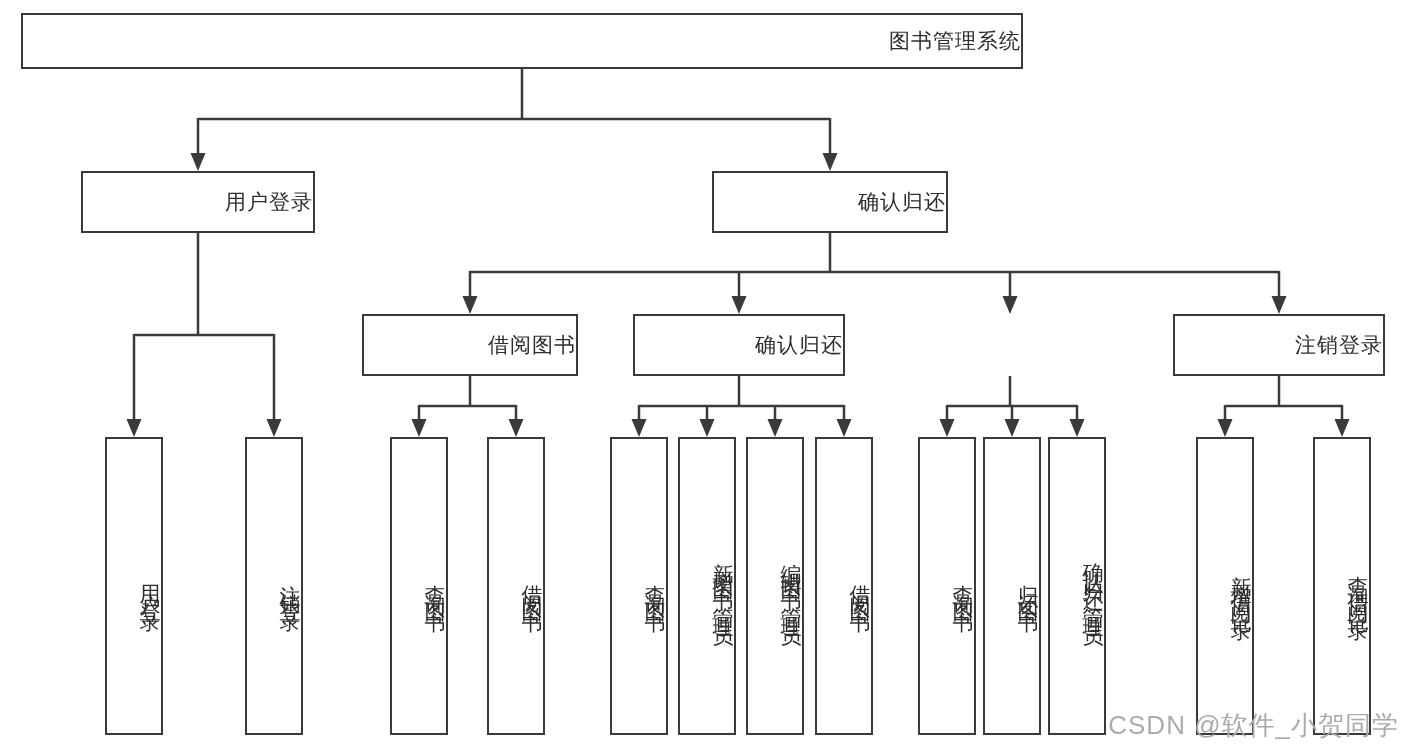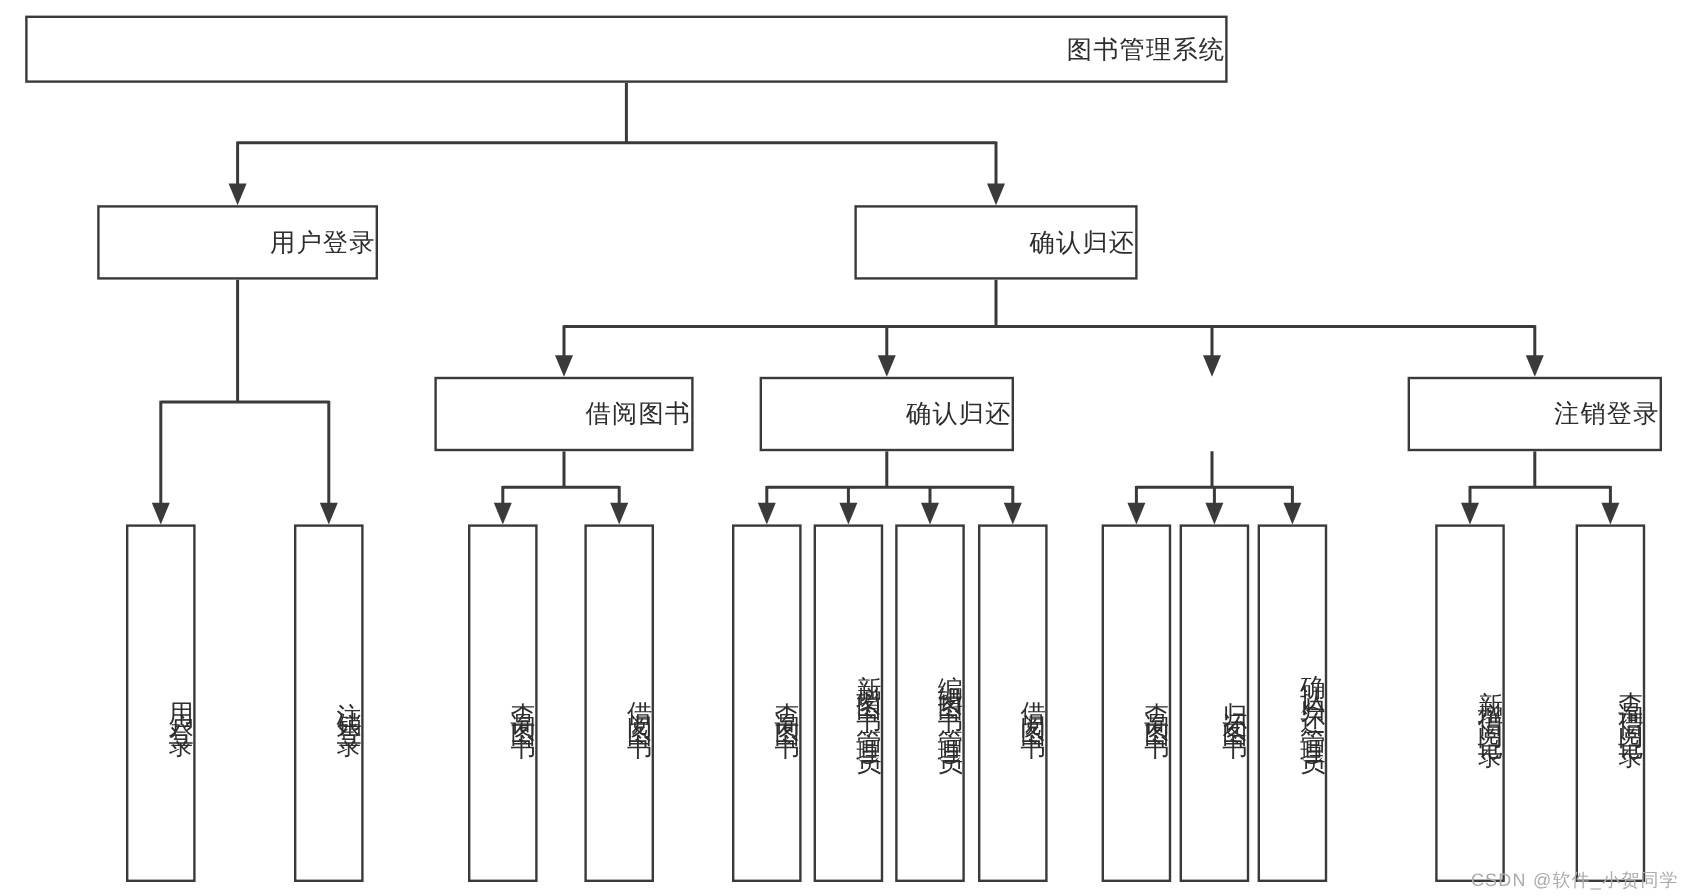--- a/index.html
+++ b/index.html
@@ -44,21 +44,21 @@
     writing-mode: vertical-rl;
     text-orientation: mixed;
     letter-spacing: 9px;
     line-height: 1;
     white-space: nowrap;
   }
   .watermark {
     position: absolute;
     right: 6px;
     bottom: 4px;
-    font-size: 15px;
+    font-size: 26px;
     color: #ababab;
     letter-spacing: 1px;
     z-index: 5;
     pointer-events: none;
   }
 </style>
 </head>
 <body>
 
 <div class="canvas">

